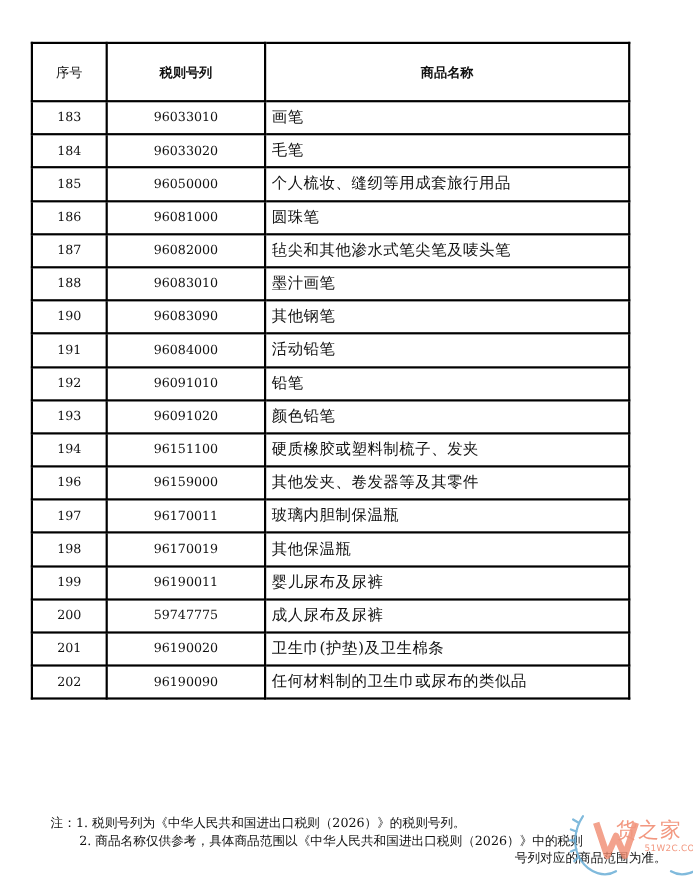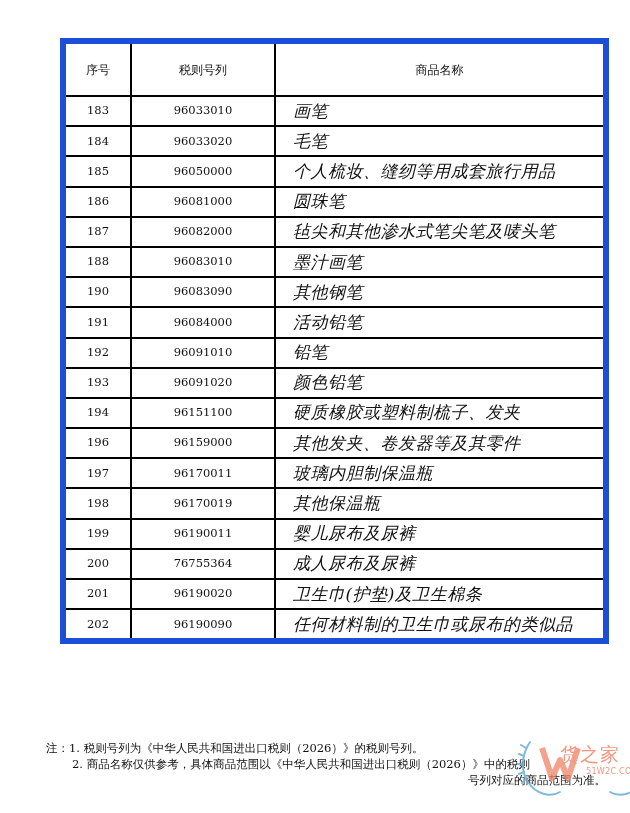--- a/index.html
+++ b/index.html
@@ -10,62 +10,61 @@
     body {
       width: 630px;
       height: 813px;
       position: relative;
       overflow: hidden;
       font-family: "DejaVu Serif", "Liberation Serif", serif;
       color: #111;
     }
     .doc-table {
       position: absolute;
-      left: 60px;
+      left: 28px;
       top: 38px;
       width: 543px;
       border-collapse: collapse;
       table-layout: fixed;
-      border: 6px solid #1d4ed8;
+      border: 2px solid #1d4ed8;
     }
     .doc-table col.c1 { width: 68px; }
     .doc-table col.c2 { width: 144px; }
     .doc-table col.c3 { width: 331px; }
     .doc-table th, .doc-table td {
       border: 2px solid #000;
       padding: 0;
       font-size: 11.5px;
       line-height: 1;
     }
     .doc-table thead th {
       height: 51px;
       font-family: "DejaVu Sans", "Liberation Sans", sans-serif;
       font-size: 12px;
       text-align: center;
       vertical-align: middle;
     }
     .doc-table thead th.h1 { font-weight: normal; }
     .doc-table thead th.h2,
-    .doc-table thead th.h3 { font-weight: normal; margin-left: 20px; }
+    .doc-table thead th.h3 { font-weight: bold; margin-left: 20px; }
     .doc-table tbody td {
       height: 28.2px;
       vertical-align: middle;
     }
     .doc-table tbody td.seq,
     .doc-table tbody td.code {
       text-align: center;
       font-family: "DejaVu Serif", "Liberation Serif", serif;
       font-size: 11.5px;
     }
     .doc-table tbody td.name {
       text-align: left;
-      padding-left: 17px;
-      font-size: 17px;
+      padding-left: 5px;
+      font-size: 14px;
       letter-spacing: 0.5px;
-      font-style: italic;
     }
     .notes {
       position: absolute;
       left: 46px;
       top: 740px;
       width: 560px;
       font-size: 11.5px;
       line-height: 16px;
       color: #111;
     }
@@ -187,21 +186,21 @@
       <td class="code">96170019</td>
       <td class="name">其他保温瓶</td>
     </tr>
     <tr>
       <td class="seq">199</td>
       <td class="code">96190011</td>
       <td class="name">婴儿尿布及尿裤</td>
     </tr>
     <tr>
       <td class="seq">200</td>
-      <td class="code">76755364</td>
+      <td class="code">59747775</td>
       <td class="name">成人尿布及尿裤</td>
     </tr>
     <tr>
       <td class="seq">201</td>
       <td class="code">96190020</td>
       <td class="name">卫生巾(护垫)及卫生棉条</td>
     </tr>
     <tr>
       <td class="seq">202</td>
       <td class="code">96190090</td>

